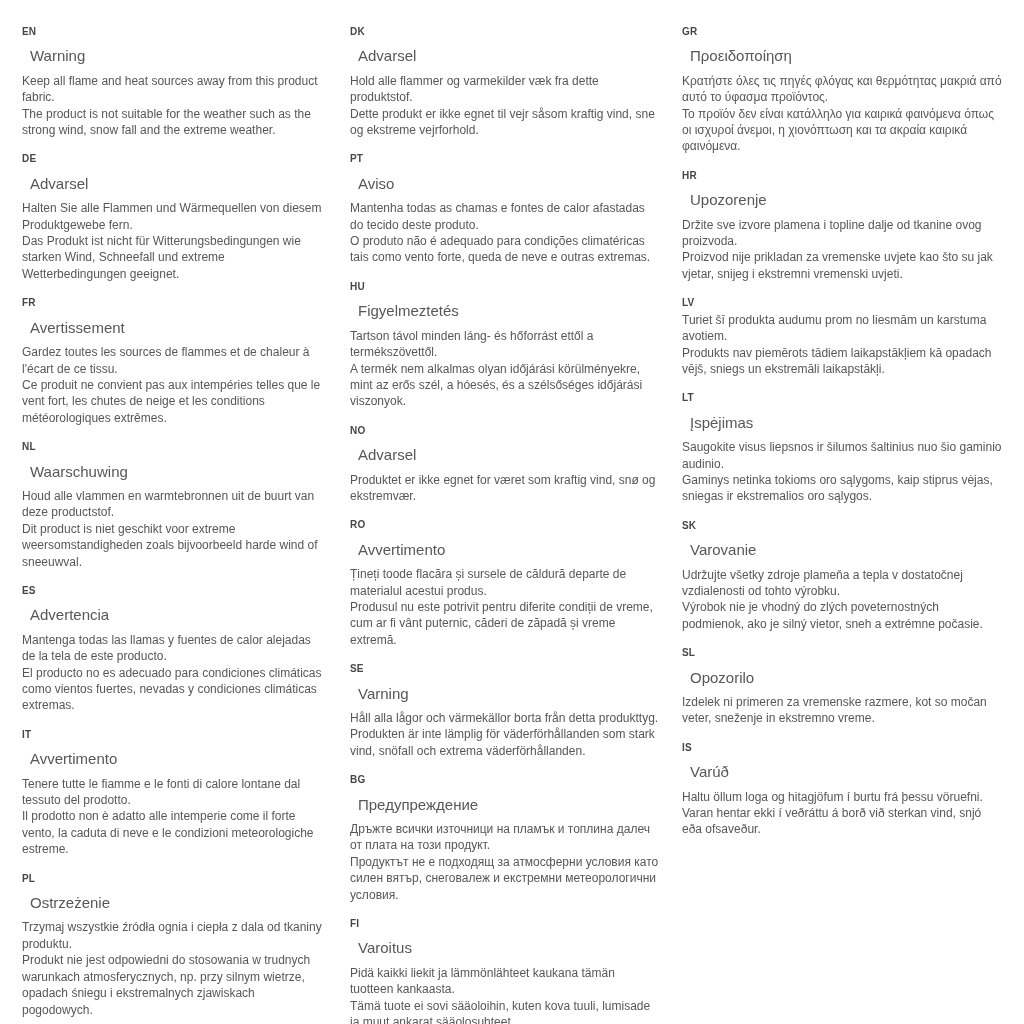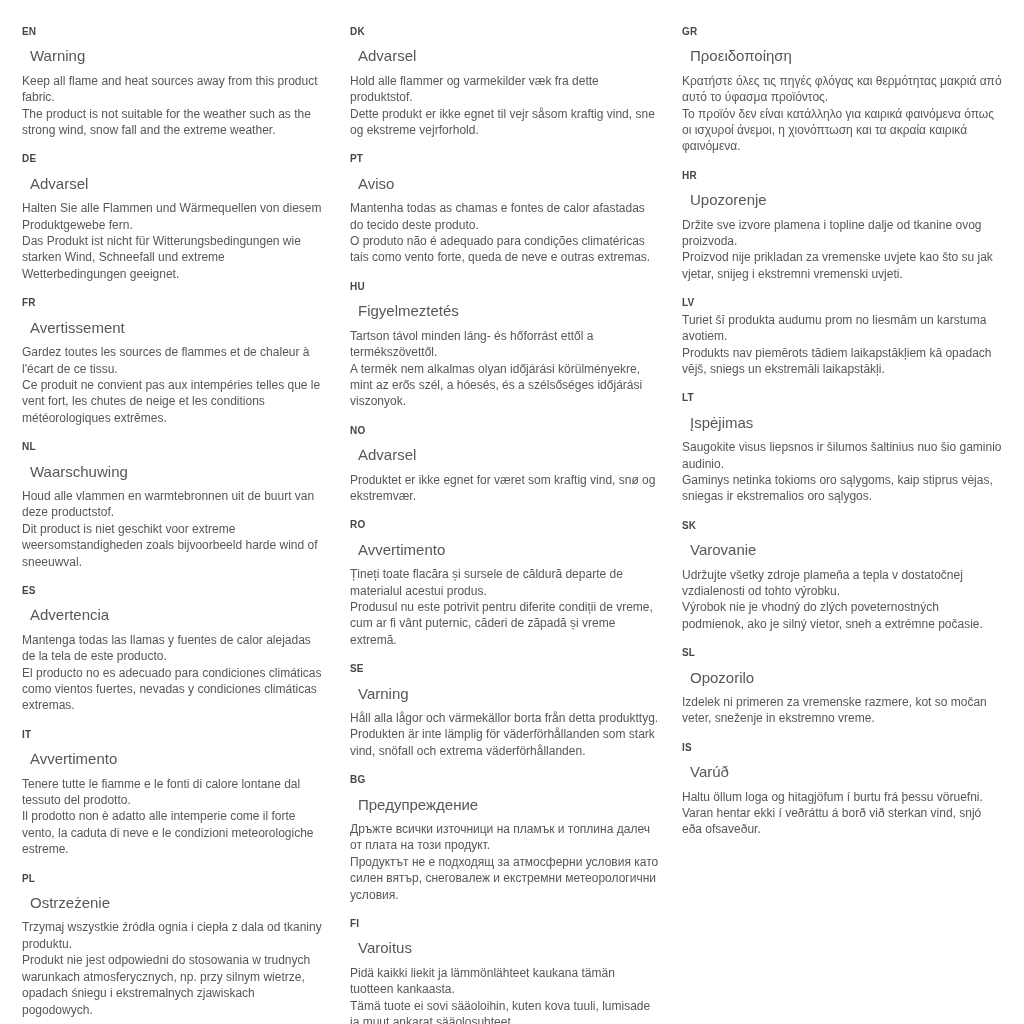--- a/index.html
+++ b/index.html
@@ -121,21 +121,21 @@
         <p class="warn-text">A termék nem alkalmas olyan időjárási körülményekre, mint az erős szél, a hóesés, és a szélsőséges időjárási viszonyok.</p>
       </div>
       <div class="section">
         <h3 class="lang-code">NO</h3>
         <div class="warn-title">Advarsel</div>
         <p class="warn-text">Produktet er ikke egnet for været som kraftig vind, snø og ekstremvær.</p>
       </div>
       <div class="section">
         <h3 class="lang-code">RO</h3>
         <div class="warn-title">Avvertimento</div>
-        <p class="warn-text">Țineți toate flacăra și sursele de căldură departe de materialul acestui produs.</p>
+        <p class="warn-text">Țineți toode flacăra și sursele de căldură departe de materialul acestui produs.</p>
         <p class="warn-text">Produsul nu este potrivit pentru diferite condiții de vreme, cum ar fi vânt puternic, căderi de zăpadă și vreme extremă.</p>
       </div>
       <div class="section">
         <h3 class="lang-code">SE</h3>
         <div class="warn-title">Varning</div>
         <p class="warn-text">Håll alla lågor och värmekällor borta från detta produkttyg.</p>
         <p class="warn-text">Produkten är inte lämplig för väderförhållanden som stark vind, snöfall och extrema väderförhållanden.</p>
       </div>
       <div class="section">
         <h3 class="lang-code">BG</h3>

